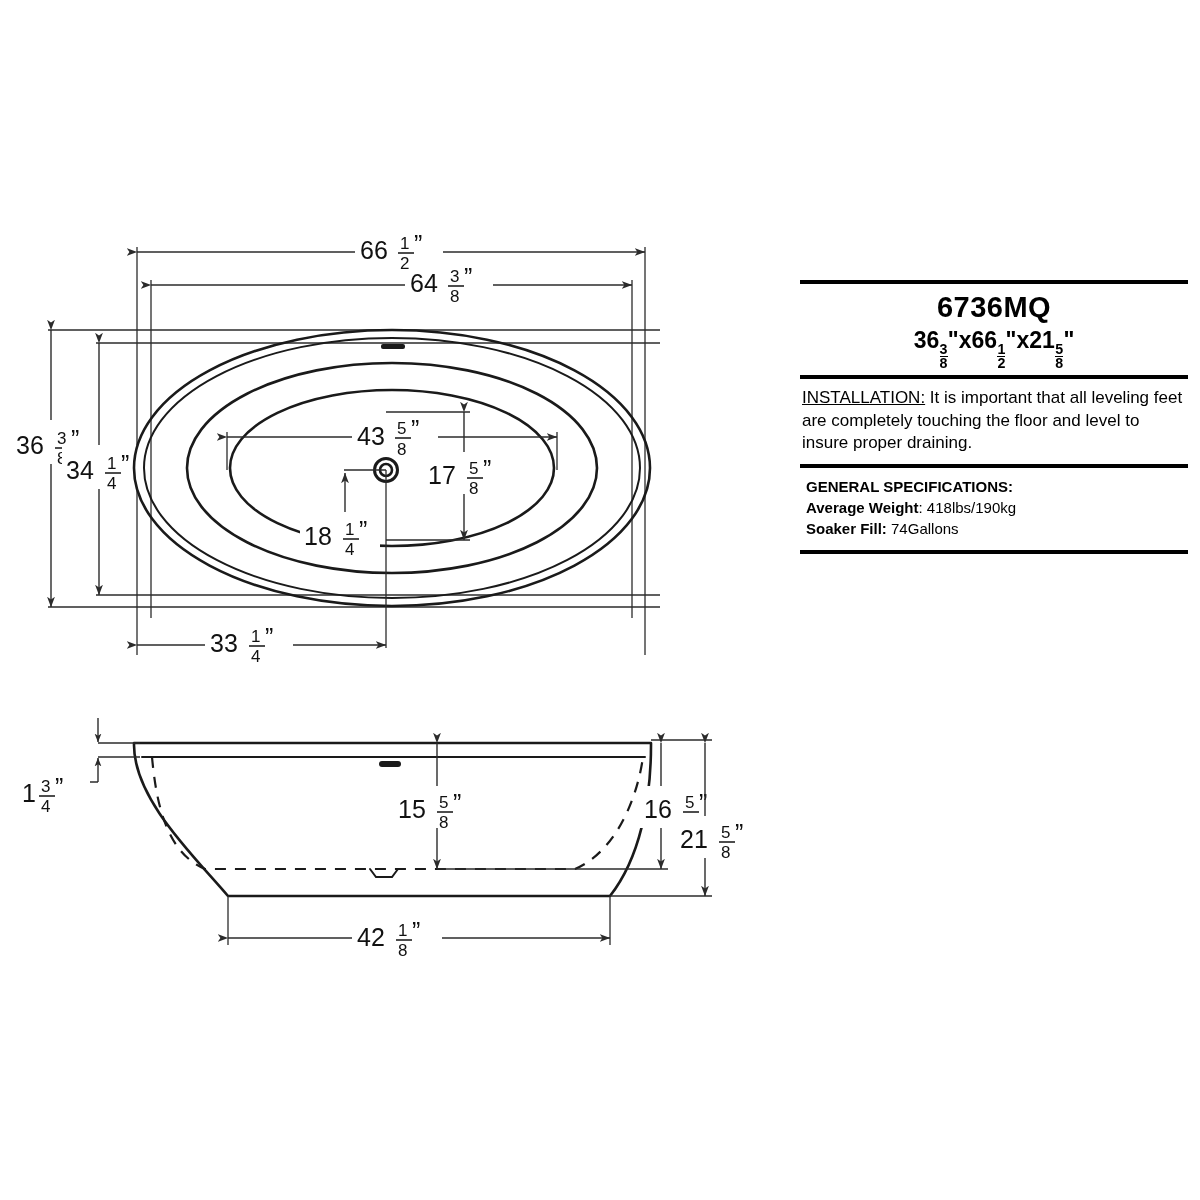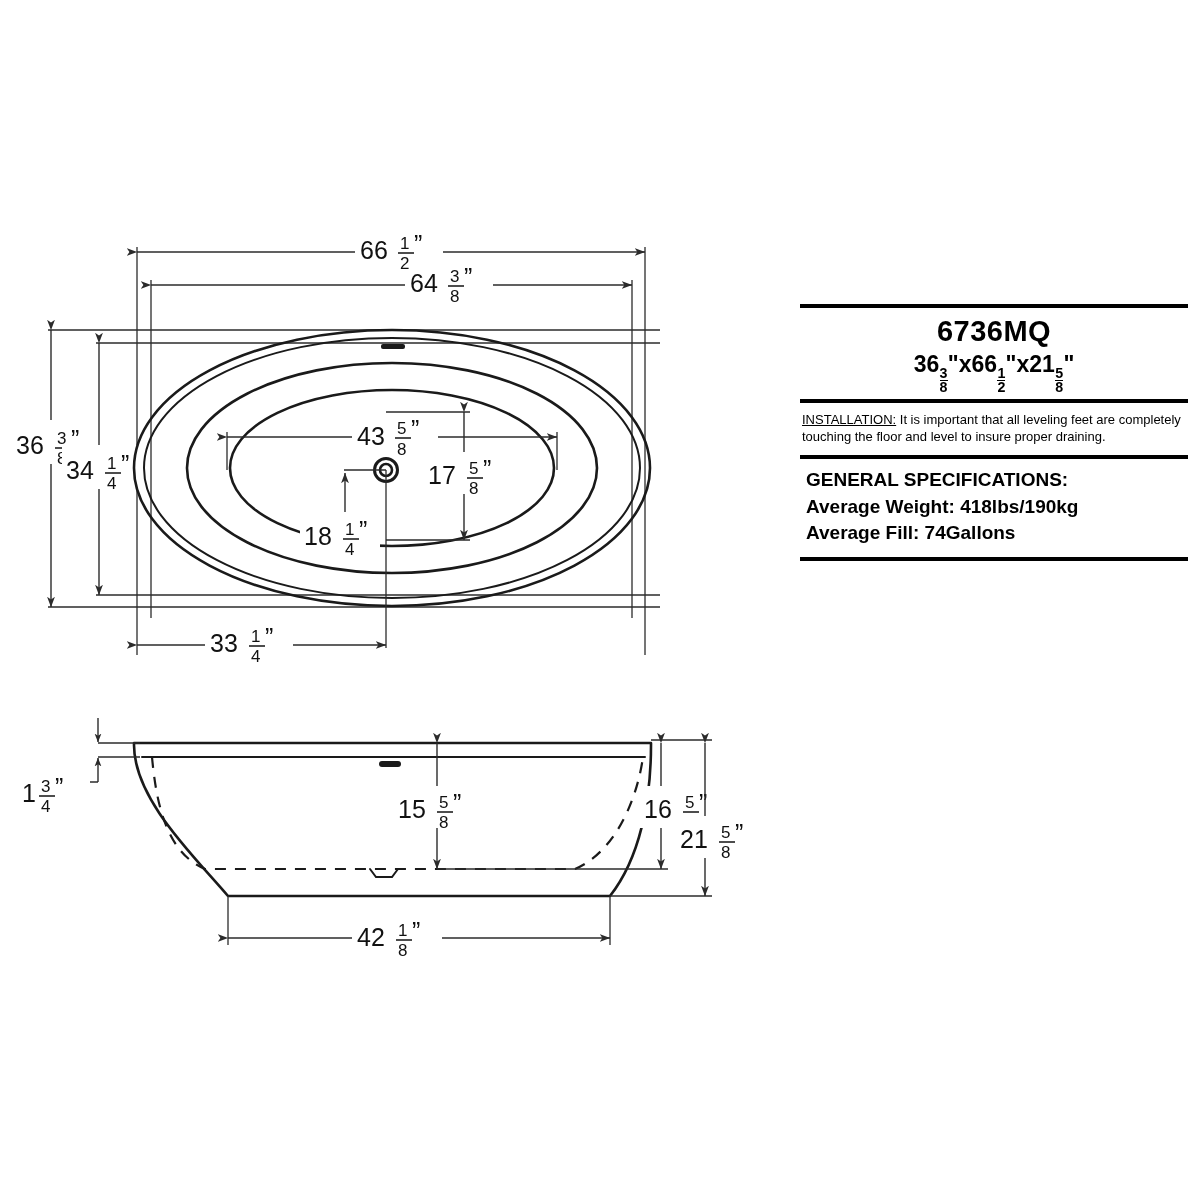--- a/index.html
+++ b/index.html
@@ -14,30 +14,30 @@
   .ln{stroke:#000;fill:none;}
   .obj{stroke:#1a1a1a;stroke-width:2.6;fill:none;stroke-linecap:round;stroke-linejoin:round;}
   .obj-thin{stroke:#1a1a1a;stroke-width:2.0;fill:none;stroke-linecap:round;}
   .dim{stroke:#2b2b2b;stroke-width:1.4;fill:none;}
   .ext{stroke:#2b2b2b;stroke-width:1.3;fill:none;}
   .dash{stroke:#1a1a1a;stroke-width:2.2;fill:none;stroke-dasharray:11 9;stroke-linecap:butt;}
   
   .dimtxt{font-family:"Liberation Sans", sans-serif;font-size:25px;fill:#111;}
   .frac-n,.frac-d{font-family:"Liberation Sans", sans-serif;font-size:17px;fill:#111;}
   
-  .panel{position:absolute;left:800px;top:304px;width:388px;}
+  .panel{position:absolute;left:800px;top:280px;width:388px;}
   .rule-h{height:4px;background:#000;width:100%;}
   .title-blk{text-align:center;padding:8px 0 4px 0;}
   .model{font-size:29px;font-weight:700;letter-spacing:.5px;line-height:1.1;}
   .size{font-size:23px;font-weight:700;margin-top:3px;line-height:1.15;}
-  .install{font-size:13px;line-height:1.33;padding:8px 2px 9px 2px;}
+  .install{font-size:17px;line-height:1.33;padding:8px 2px 9px 2px;}
   .install u{text-decoration:underline;}
-  .specs{font-size:19px;font-weight:700;line-height:1.42;padding:8px 2px 10px 6px;}
+  .specs{font-size:15px;font-weight:700;line-height:1.42;padding:8px 2px 10px 6px;}
   .specs .lbl{font-weight:700;}
-  .specs .val{font-weight:700;text-align:right;}
+  .specs .val{font-weight:400;text-align:right;}
   
   .fr{display:inline-flex;flex-direction:column;vertical-align:-0.42em;
       line-height:.95;text-align:center;font-size:.62em;margin:0 .02em;}
   .fr .nu{display:block;}
   .fr .de{display:block;border-top:1.4px solid #000;}
 </style>
 </head>
 <body>
 
 <div id="sheet">
@@ -272,19 +272,19 @@
 
   <div class="rule-h"></div>
 
   <div class="install"><u>INSTALLATION:</u><span> It is important that all leveling feet are completely touching the floor and level to insure proper draining.</span></div>
 
   <div class="rule-h"></div>
 
   <div class="specs">
     <div>GENERAL SPECIFICATIONS:</div>
     <div><span class="lbl">Average Weight</span><span class="val">: 418lbs/190kg</span></div>
-    <div><span class="lbl">Average Fill:</span><span class="val"> 74Gallons</span></div>
+    <div><span class="lbl">Soaker Fill:</span><span class="val"> 74Gallons</span></div>
   </div>
 
   <div class="rule-h"></div>
 </div>
 
 </div>
 
 </body></html>

